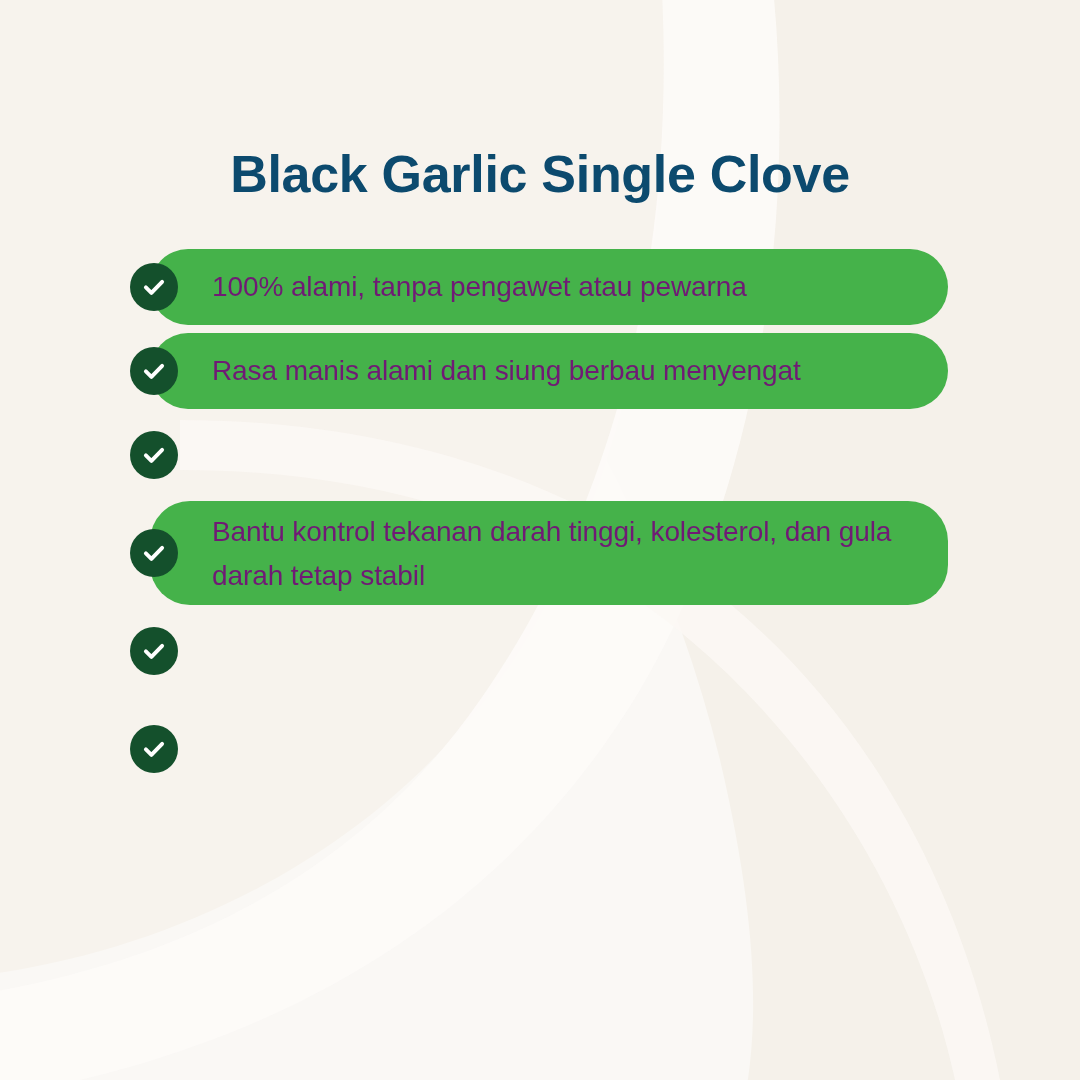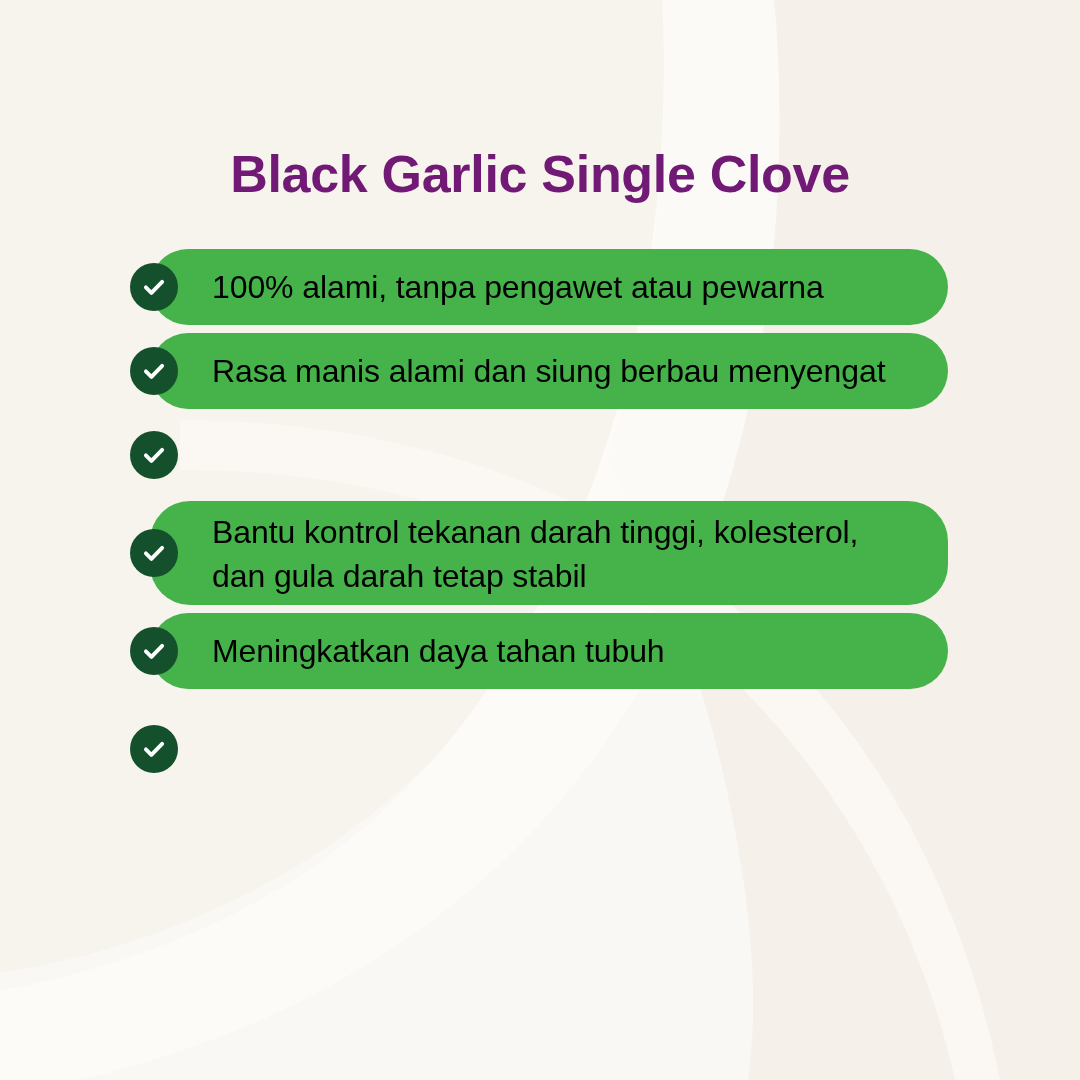--- a/index.html
+++ b/index.html
@@ -43,21 +43,21 @@
 
   .title {
     position: absolute;
     left: 0;
     right: 0;
     top: 143px;
     text-align: center;
     font-size: 52px;
     line-height: 62px;
     font-weight: bold;
-    color: #701a75;
+    color: #0c4a6e;
     letter-spacing: -0.3px;
     white-space: nowrap;
   }
 
   .benefits {
     position: absolute;
     left: 0;
     top: 249px;
     width: 1080px;
   }
@@ -78,22 +78,22 @@
     top: 0;
     bottom: 0;
     background: #45b24a;
     border-radius: 40px;
     box-sizing: border-box;
     display: flex;
     align-items: center;
   }
 
   .pill-text {
-    color: #000000;
-    font-size: 32px;
+    color: #701a75;
+    font-size: 28px;
     line-height: 44px;
     font-weight: normal;
     padding-left: 62px;
     padding-right: 34px;
     letter-spacing: -0.1px;
   }
   .two-line .pill-text {
     padding-top: 2px;
   }
 
@@ -173,23 +173,20 @@
           <div class="pill-text">Bantu kontrol tekanan darah tinggi, kolesterol, dan gula darah tetap stabil</div>
         </div>
         <div class="check-badge">
           <svg viewBox="0 0 24 24" xmlns="http://www.w3.org/2000/svg" aria-hidden="true">
             <path d="M4.5 12.4 L9.6 17.4 L19.5 7.2" fill="none" stroke="#ffffff" stroke-width="3.6" stroke-linecap="round" stroke-linejoin="round"></path>
           </svg>
         </div>
       </div>
 
       <div class="benefit-row">
-        <div class="pill">
-          <div class="pill-text">Meningkatkan daya tahan tubuh</div>
-        </div>
         <div class="check-badge">
           <svg viewBox="0 0 24 24" xmlns="http://www.w3.org/2000/svg" aria-hidden="true">
             <path d="M4.5 12.4 L9.6 17.4 L19.5 7.2" fill="none" stroke="#ffffff" stroke-width="3.6" stroke-linecap="round" stroke-linejoin="round"></path>
           </svg>
         </div>
       </div>
 
       <div class="benefit-row two-line">
         <div class="check-badge">
           <svg viewBox="0 0 24 24" xmlns="http://www.w3.org/2000/svg" aria-hidden="true">

